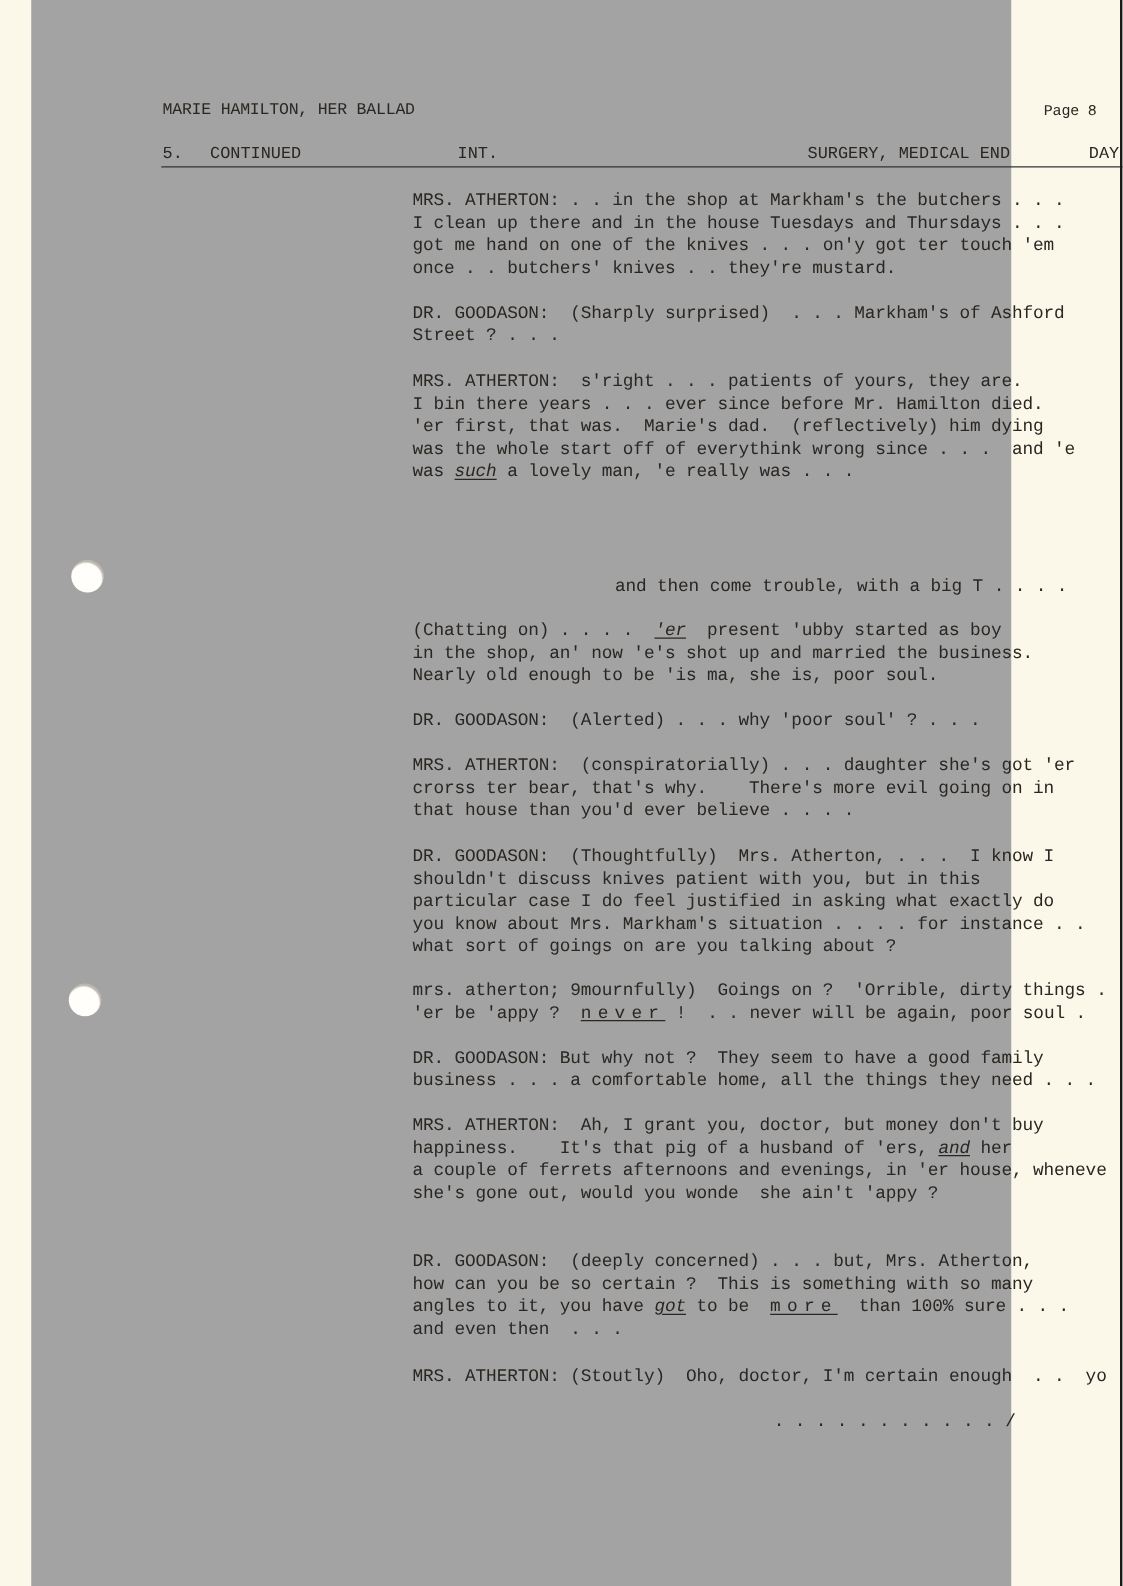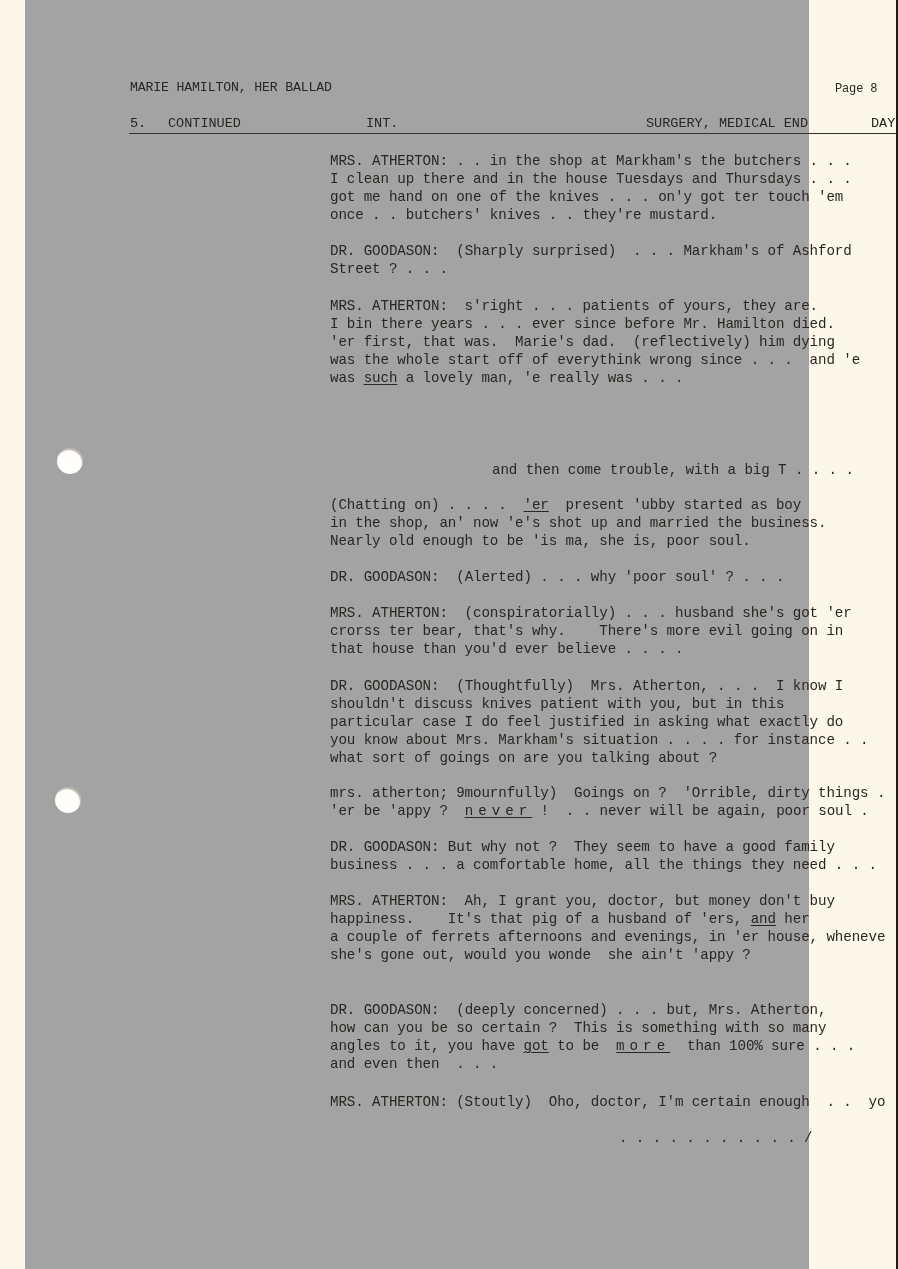--- a/index.html
+++ b/index.html
@@ -16,21 +16,21 @@
           box-shadow: -1px 2px 1px rgba(60,50,30,0.35) inset; }
   .t { position: absolute; white-space: pre; font-size: 14.2px; line-height: 18px; letter-spacing: -0.15px; }
   .hdr-title { left: 105px; top: 79px; font-size: 13.2px; }
   .hdr-page { left: 810px; top: 80px; font-size: 12px; }
   .scene-row { position: absolute; left: 105px; top: 116px; width: 782px; height: 18px; font-size: 13.5px; }
   .scene-row span { position: absolute; top: 0; white-space: pre; }
   .scene-rule { position: absolute; left: 104px; top: 133px; width: 782px; height: 1px; background: #333; }
   .block { position: absolute; left: 305px; width: 590px; }
   .line { white-space: pre; font-size: 14.2px; line-height: 18px; height: 18px; letter-spacing: -0.1px; }
   .spk { text-underline-offset: 2px; }
-  .u { text-decoration: underline; text-underline-offset: 2px; }
+  .u { text-decoration: underline; text-underline-offset: 2px; font-style: italic; }
   .spaced { letter-spacing: 5px; text-decoration: underline; text-underline-offset: 2px; text-align: center; }
 </style>
 </head>
 <body>
 
 <div class="page">
 
   <div class="hole" style="left:32px; top:448px;"></div>
   <div class="hole" style="left:30px; top:787px;"></div>
 
@@ -73,21 +73,21 @@
     <div class="line"><span>(Chatting on) . . . .  </span><span class="u">'er</span><span>  present 'ubby started as boy</span></div>
     <div class="line">in the shop, an' now 'e's shot up and married the business.</div>
     <div class="line">Nearly old enough to be 'is ma, she is, poor soul.</div>
   </div>
 
   <div class="block" style="top:568px">
     <div class="line"><span class="spk">DR. GOODASON:</span><span>  (Alerted) . . . why 'poor soul' ? . . .</span></div>
   </div>
 
   <div class="block" style="top:604px">
-    <div class="line"><span class="spk">MRS. ATHERTON:</span><span>  (conspiratorially) . . . husband she's got 'er</span></div>
+    <div class="line"><span class="spk">MRS. ATHERTON:</span><span>  (conspiratorially) . . . daughter she's got 'er</span></div>
     <div class="line">crorss ter bear, that's why.    There's more evil going on in</div>
     <div class="line">that house than you'd ever believe . . . .</div>
   </div>
 
   <div class="block" style="top:677px">
     <div class="line"><span class="spk">DR. GOODASON:</span><span>  (Thoughtfully)  Mrs. Atherton, . . .  I know I</span></div>
     <div class="line">shouldn't discuss knives patient with you, but in this</div>
     <div class="line">particular case I do feel justified in asking what exactly do</div>
     <div class="line">you know about Mrs. Markham's situation . . . . for instance . .</div>
     <div class="line">what sort of goings on are you talking about ?</div>

